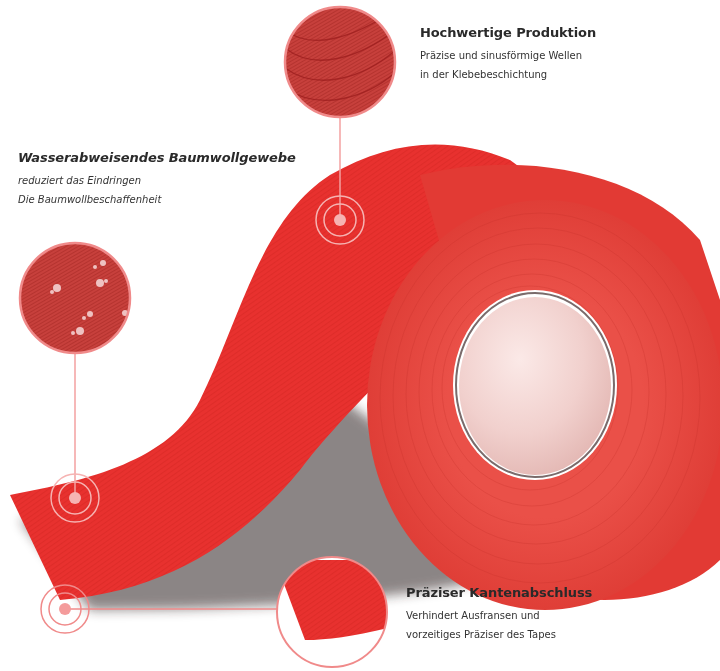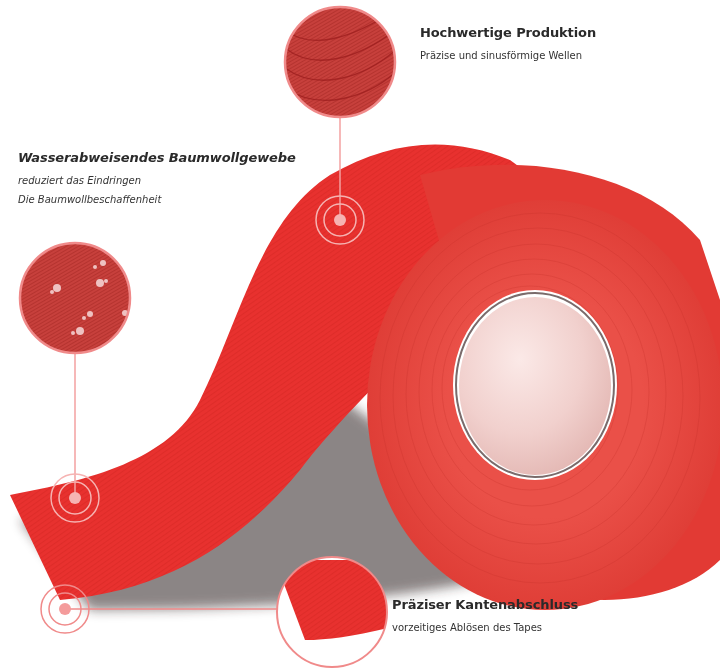--- a/index.html
+++ b/index.html
@@ -5,21 +5,21 @@
   html, body { margin: 0; padding: 0; background: #ffffff; }
   body { width: 720px; height: 671px; position: relative; overflow: hidden;
          font-family: "DejaVu Sans", "Liberation Sans", sans-serif; color: #2b2b2b; }
   .stage { position: absolute; left: 0; top: 0; width: 652px; height: 671px; }
   svg.art { position: absolute; left: 0; top: 0; }
   .callout-text { position: absolute; }
   .callout-title { font-size: 13px; font-weight: bold; color: #2a2a2a; margin: 0 0 6px 0; letter-spacing: -0.1px; }
   .callout-line { font-size: 10px; color: #333333; line-height: 19px; margin: 0; }
   #ct-top { left: 420px; top: 25px; }
   #ct-left { left: 18px; top: 150px; font-style: italic; }
-  #ct-bottom { left: 392px; top: 585px; margin-top: 12px; }
+  #ct-bottom { left: 406px; top: 585px; }
 </style>
 </head>
 <body>
 
 <div class="stage">
 
   <svg class="art" width="720" height="671" viewBox="0 0 720 671">
     <defs>
       <pattern id="weave" width="4" height="4" patternUnits="userSpaceOnUse" patternTransform="rotate(-35)">
         <rect width="4" height="4" fill="#e8312f"></rect>
@@ -133,26 +133,28 @@
     <g>
       <circle cx="65" cy="609" r="24" fill="none" stroke="#f08a8a" stroke-width="1.5"></circle>
       <circle cx="65" cy="609" r="16" fill="none" stroke="#f08a8a" stroke-width="1.5"></circle>
       <circle cx="65" cy="609" r="6" fill="#f49b9b"></circle>
     </g>
   </svg>
 
   <div class="callout-text" id="ct-top">
     <p class="callout-title">Hochwertige Produktion</p>
     <p class="callout-line">Präzise und sinusförmige Wellen</p>
+    <p class="callout-line">in der Klebebeschichtung</p>
   </div>
 
   <div class="callout-text" id="ct-left">
     <p class="callout-title">Wasserabweisendes Baumwollgewebe</p>
     <p class="callout-line">reduziert das Eindringen</p>
     <p class="callout-line">Die Baumwollbeschaffenheit</p>
   </div>
 
   <div class="callout-text" id="ct-bottom">
     <p class="callout-title">Präziser Kantenabschluss</p>
-    <p class="callout-line">vorzeitiges Ablösen des Tapes</p>
+    <p class="callout-line">Verhindert Ausfransen und</p>
+    <p class="callout-line">vorzeitiges Präziser des Tapes</p>
   </div>
 
 </div>
 
 </body></html>

